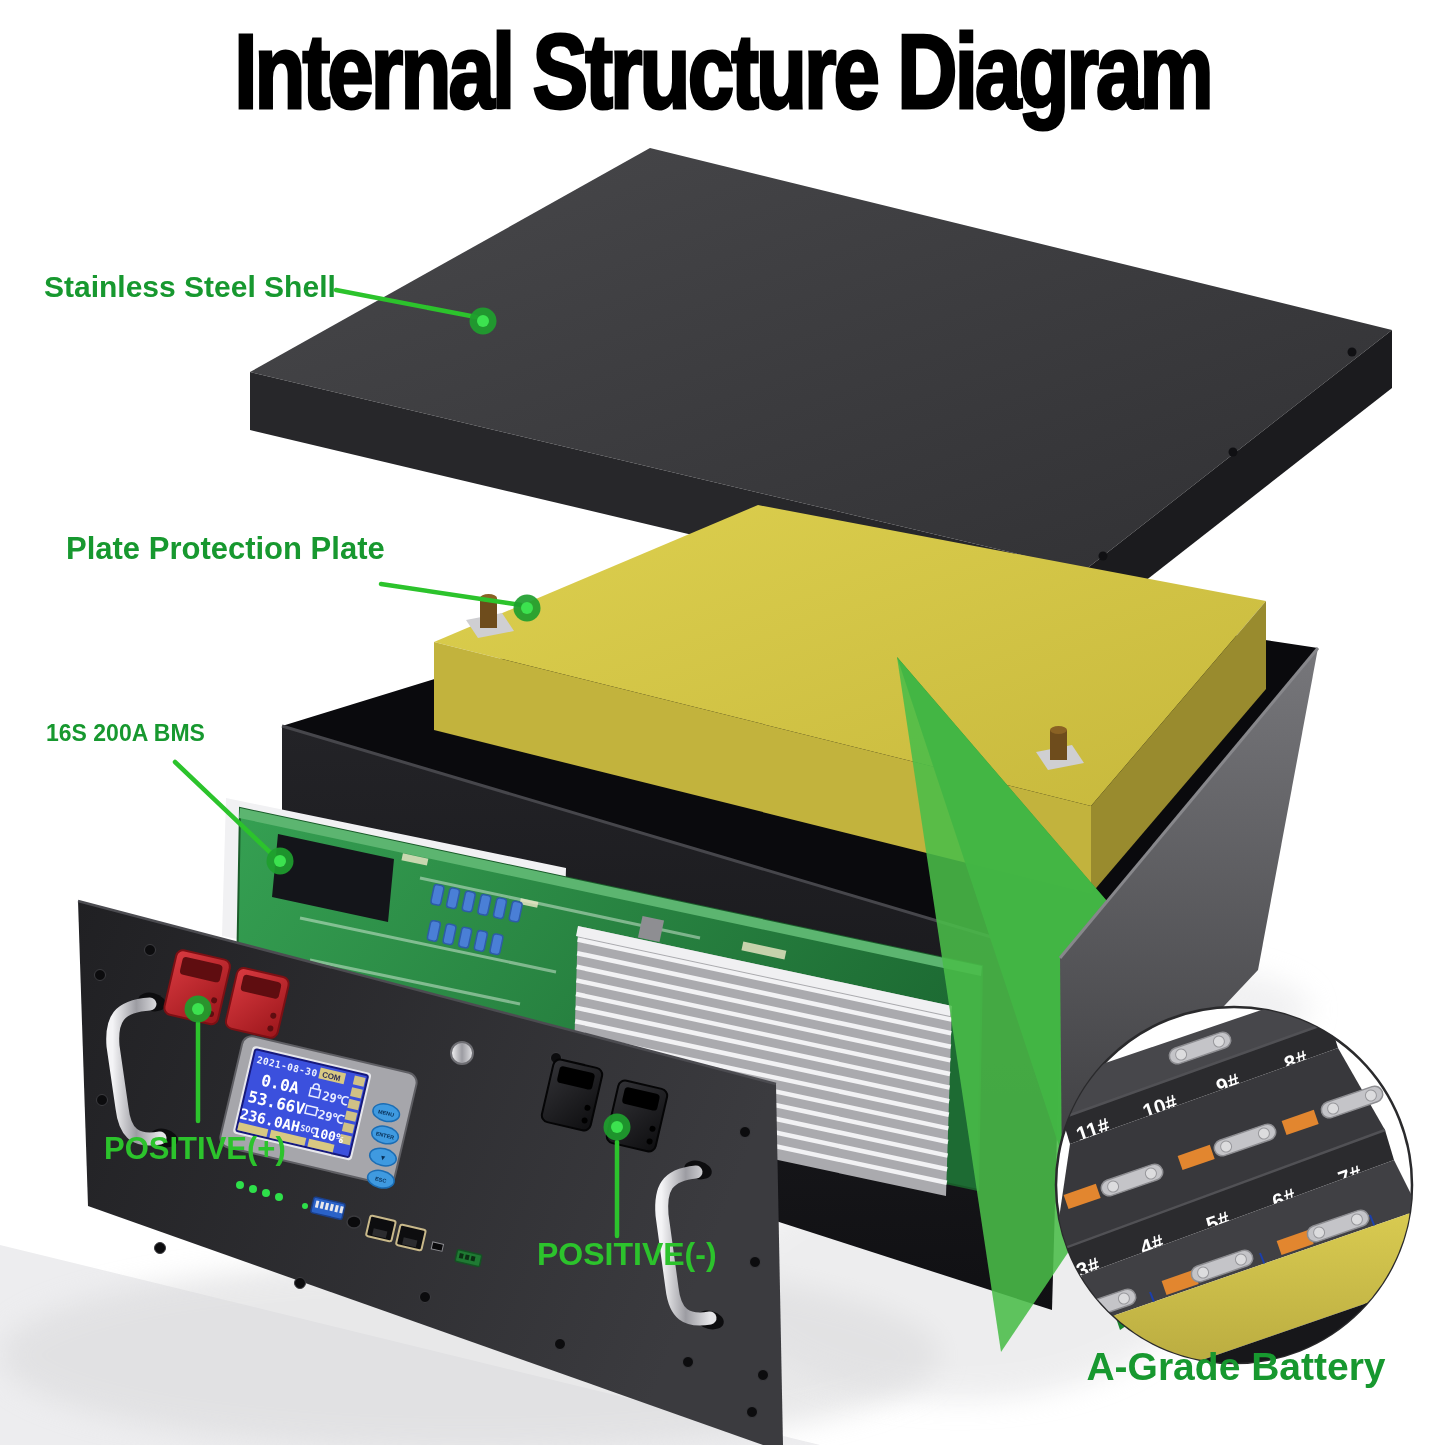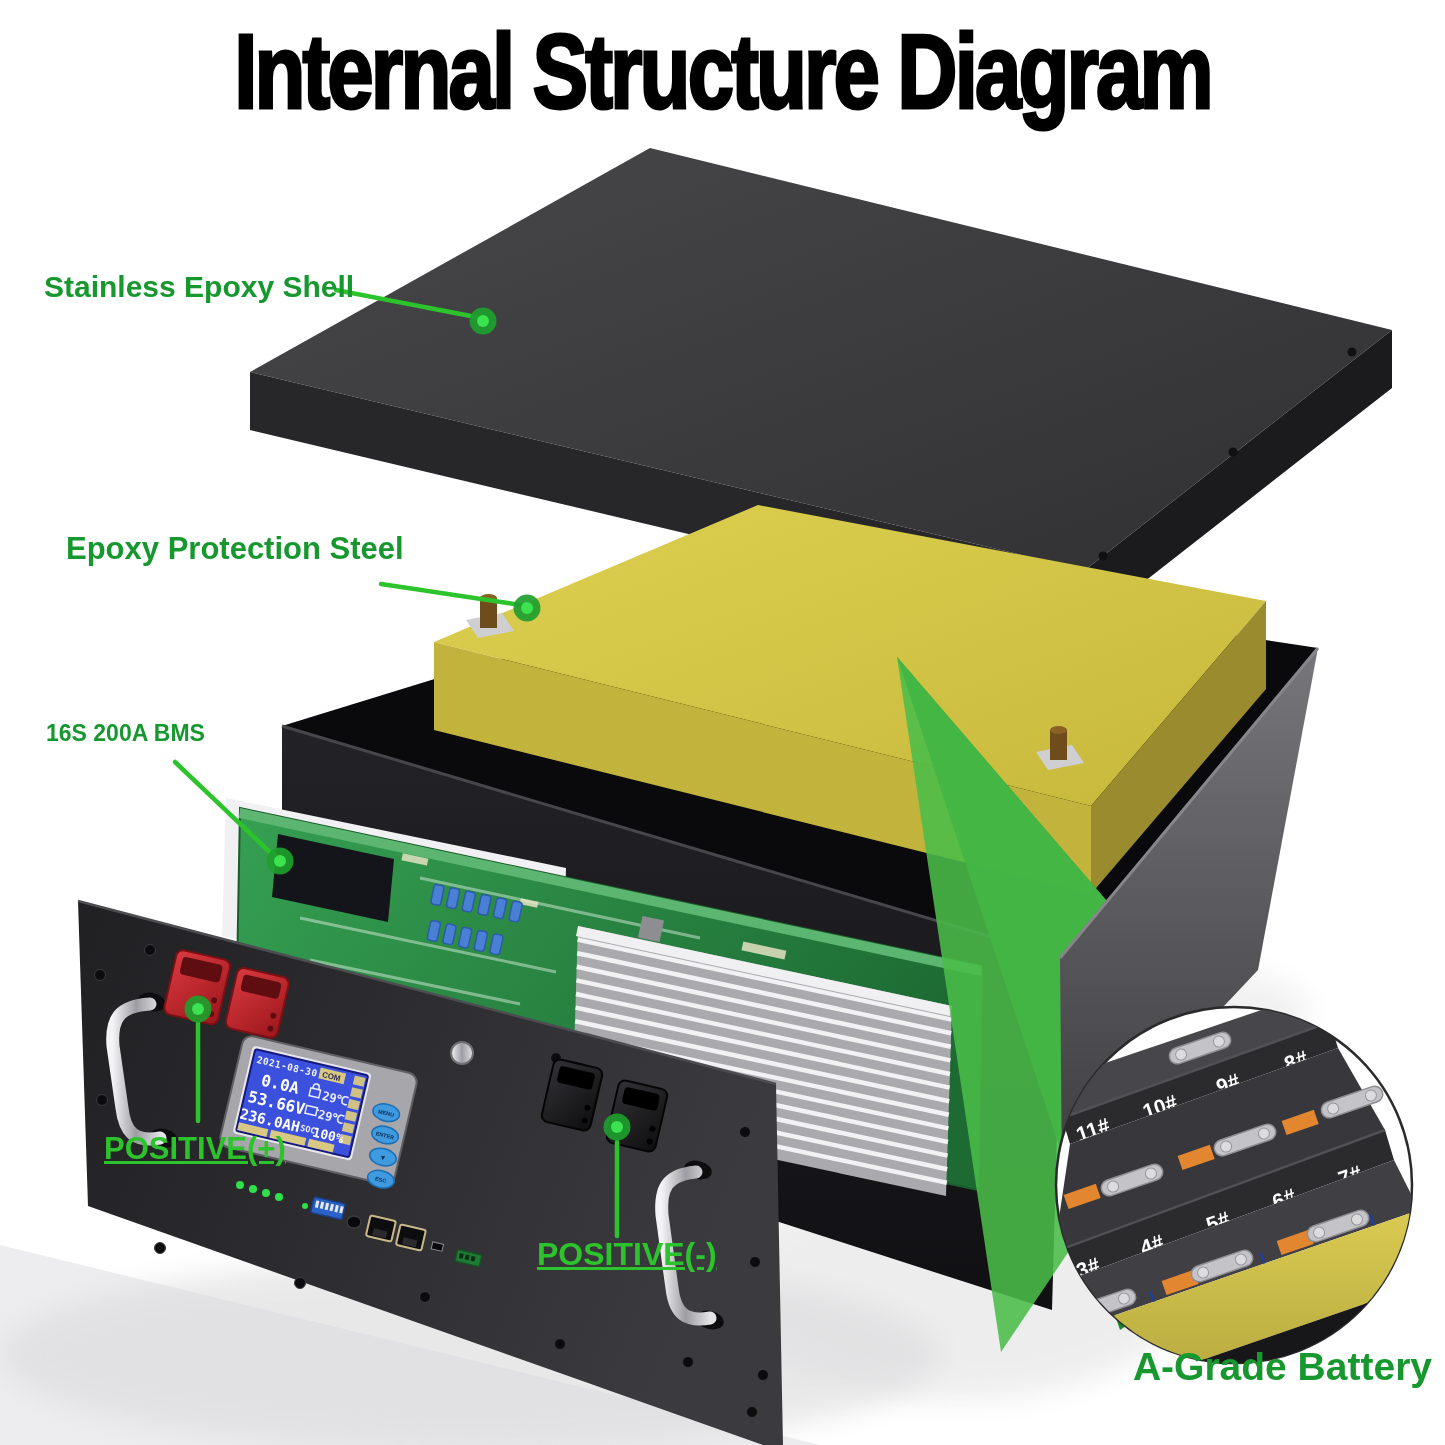--- a/index.html
+++ b/index.html
@@ -5,27 +5,27 @@
   html,body{margin:0;padding:0;background:#fff;}
   .stage{position:relative;width:1445px;height:1445px;background:#ffffff;overflow:hidden;
          font-family:"Liberation Sans",sans-serif;}
   .stage svg{position:absolute;left:0;top:0;}
   .title{position:absolute;top:12px;left:0;width:100%;text-align:center;color:#000;
          font-weight:700;font-size:86px;letter-spacing:-3px;
          transform:scale(0.97,1.22);transform-origin:50% 0;
          -webkit-text-stroke:2.5px #000;white-space:nowrap;}
   .lbl{position:absolute;font-weight:700;white-space:nowrap;}
   .lbl.comp{color:#17982f;}
-  .lbl.term{color:#2cc32c;text-decoration:underline;}
+  .lbl.term{color:#2cc32c;}
   .lbl-shell{left:44px;top:270px;font-size:30px;}
   .lbl-epoxy{left:66px;top:531px;font-size:31px;}
   .lbl-bms{left:46px;top:720px;font-size:23px;}
   .lbl-pos{left:104px;top:1131px;font-size:31px;}
   .lbl-neg{left:537px;top:1236px;font-size:32px;}
-  .lbl-batt{left:1040px;top:1345px;width:392px;text-align:right;font-size:39px;color:#17982f;}
+  .lbl-batt{left:1040px;top:1345px;width:392px;text-align:center;font-size:39px;color:#17982f;}
   text{font-family:"Liberation Sans",sans-serif;}
   .lcdtxt{font-family:"DejaVu Sans Mono",monospace;font-weight:700;}
 </style>
 </head>
 <body>
 
 <div class="stage">
 
 <svg width="1445" height="1445" viewBox="0 0 1445 1445">
   <defs>
@@ -434,20 +434,20 @@
           <circle cx="198" cy="1009" r="6" fill="#3ce24f"></circle>
     </g>
     <g>
       <circle cx="617" cy="1127" r="13.5" fill="#1e9e2e" opacity="0.92"></circle>
           <circle cx="617" cy="1127" r="6" fill="#3ce24f"></circle>
     </g>
   </g>
 </svg>
 
 <div class="title">Internal Structure Diagram</div>
-<div class="lbl comp lbl-shell">Stainless Epoxy Shell</div>
-<div class="lbl comp lbl-epoxy">Epoxy Protection Steel</div>
+<div class="lbl comp lbl-shell">Stainless Steel Shell</div>
+<div class="lbl comp lbl-epoxy">Plate Protection Plate</div>
 <div class="lbl comp lbl-bms">16S 200A BMS</div>
 <div class="lbl term lbl-pos">POSITIVE(+)</div>
 <div class="lbl term lbl-neg">POSITIVE(-)</div>
 <div class="lbl lbl-batt">A-Grade Battery</div>
 
 </div>
 
 </body></html>

